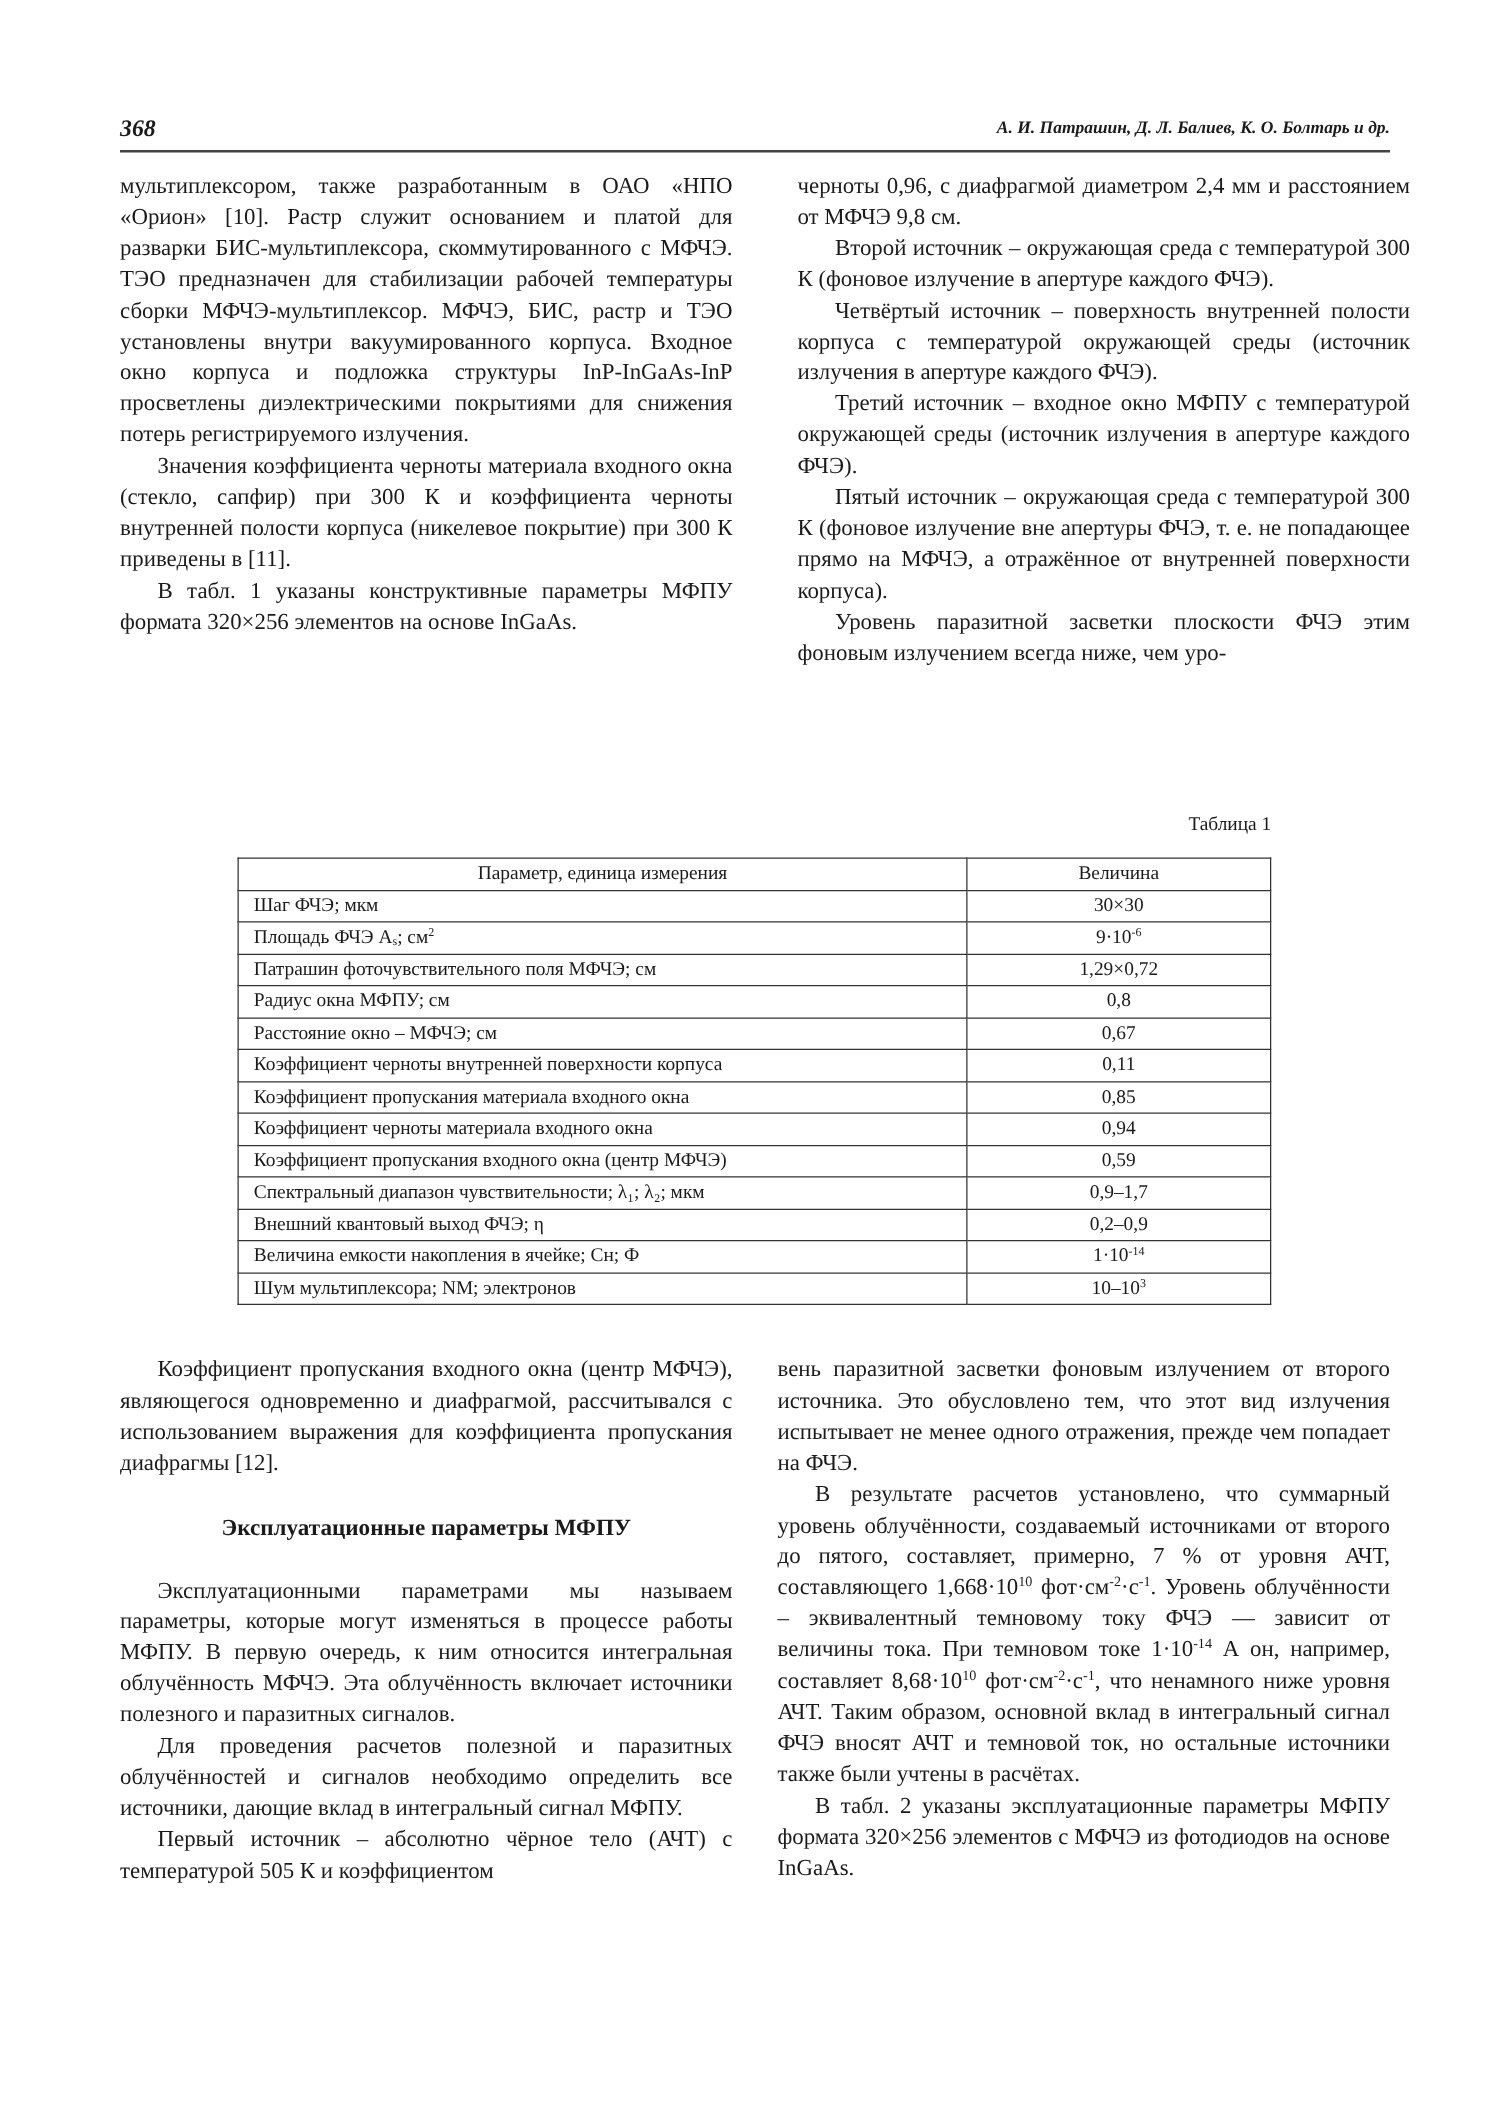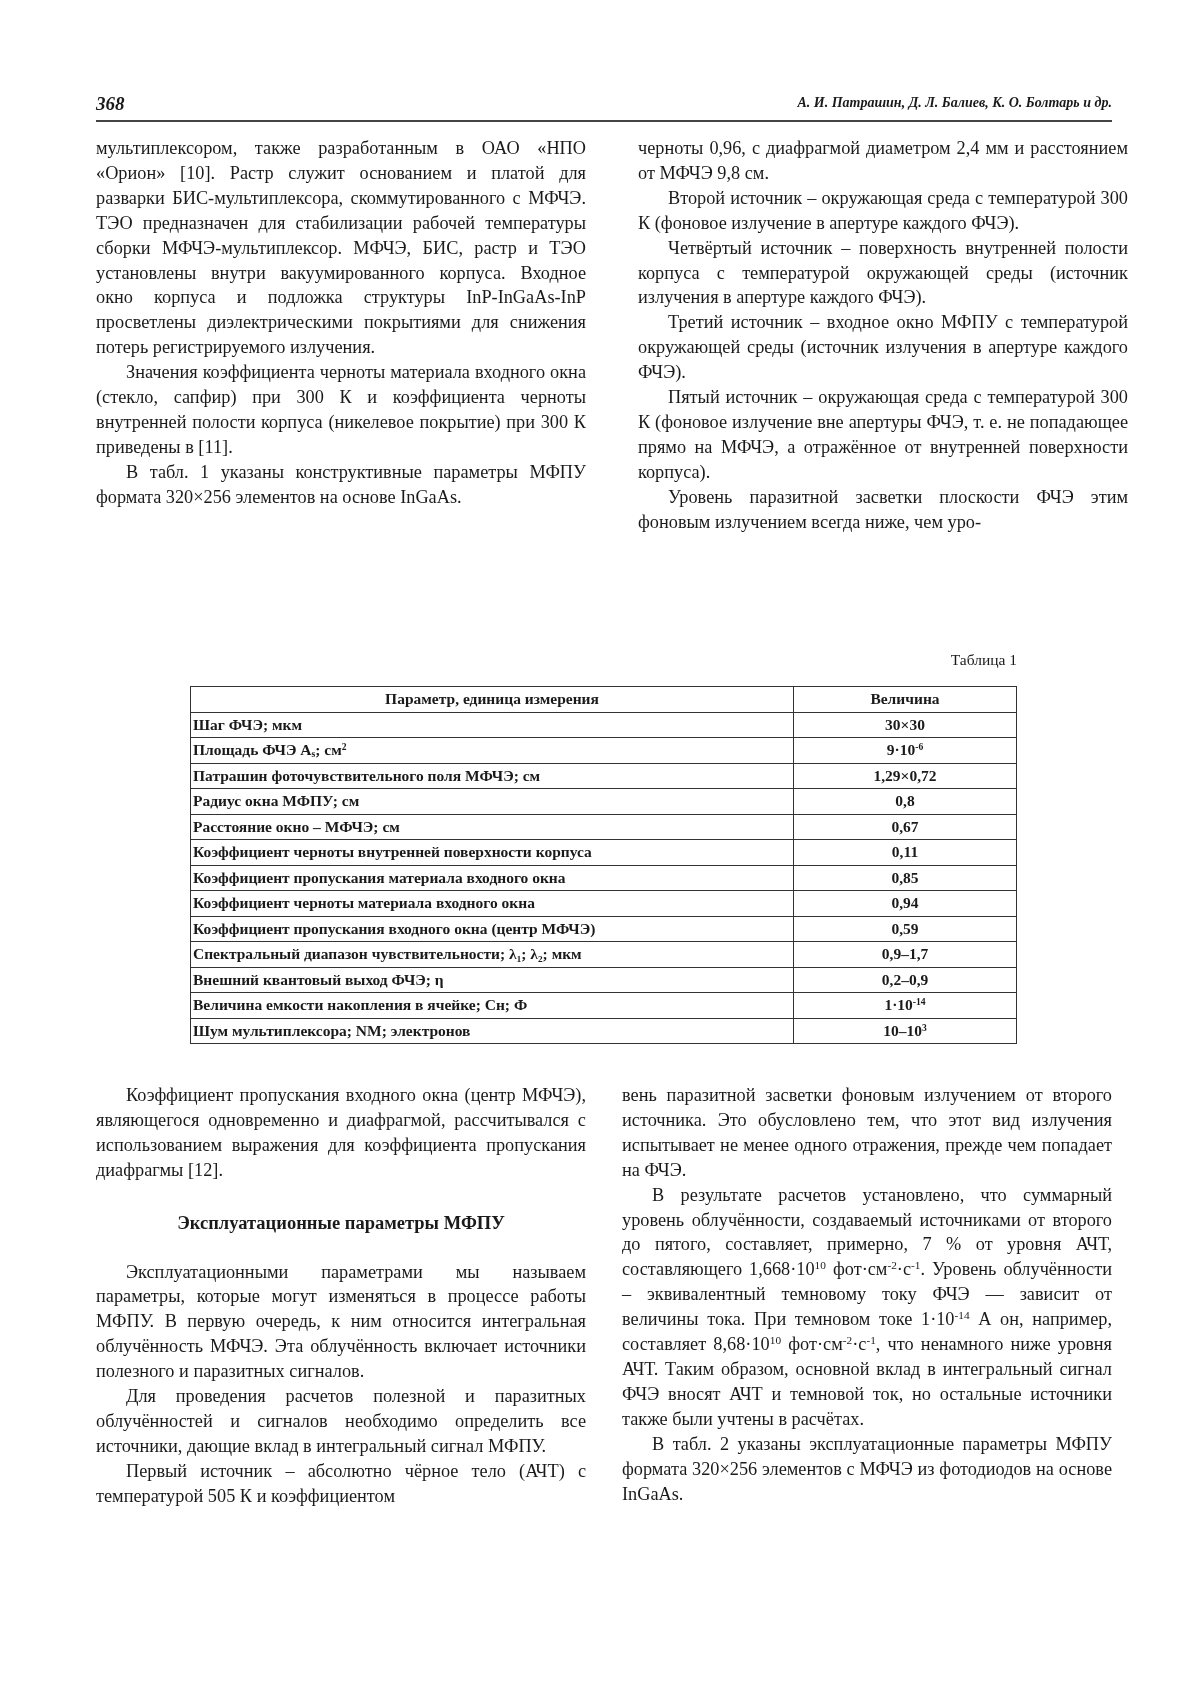--- a/index.html
+++ b/index.html
@@ -16,22 +16,22 @@
   .col p.ind { text-indent: 30px; }
   .col-l1 { left: 96px; top: 136px; width: 490px; }
   .col-r1 { left: 622px; top: 136px; width: 490px; margin-left: 16px; }
   .col-l2 { left: 96px; top: 1083px; width: 490px; }
   .col-r2 { left: 622px; top: 1083px; width: 490px; }
   .section-heading { font-weight: bold; text-align: center; margin: 28px 0 24px 0 !important;
                      font-size: 18.5px; }
   .table-caption { position: absolute; right: 183px; top: 651px; font-size: 15.5px; }
   table.params { position: absolute; left: 190px; top: 686px; width: 827px;
                  border-collapse: collapse; font-size: 15.5px; }
-  table.params td, table.params th { border: 1.5px solid #333; padding: 0 2px; height: 24.5px;
-                 font-weight: bold; }
+  table.params td, table.params th { border: 1.5px solid #333; padding: 0 12px; height: 24.5px;
+                 font-weight: normal; }
   table.params th { text-align: center; }
   table.params td.val { text-align: center; width: 218px; }
   sup { font-size: 0.62em; line-height: 0; vertical-align: 0.55em; }
   sub { font-size: 0.62em; line-height: 0; vertical-align: -0.25em; }
 </style>
 </head>
 <body>
 
 <div class="header">
   <span class="page-num">368</span>

